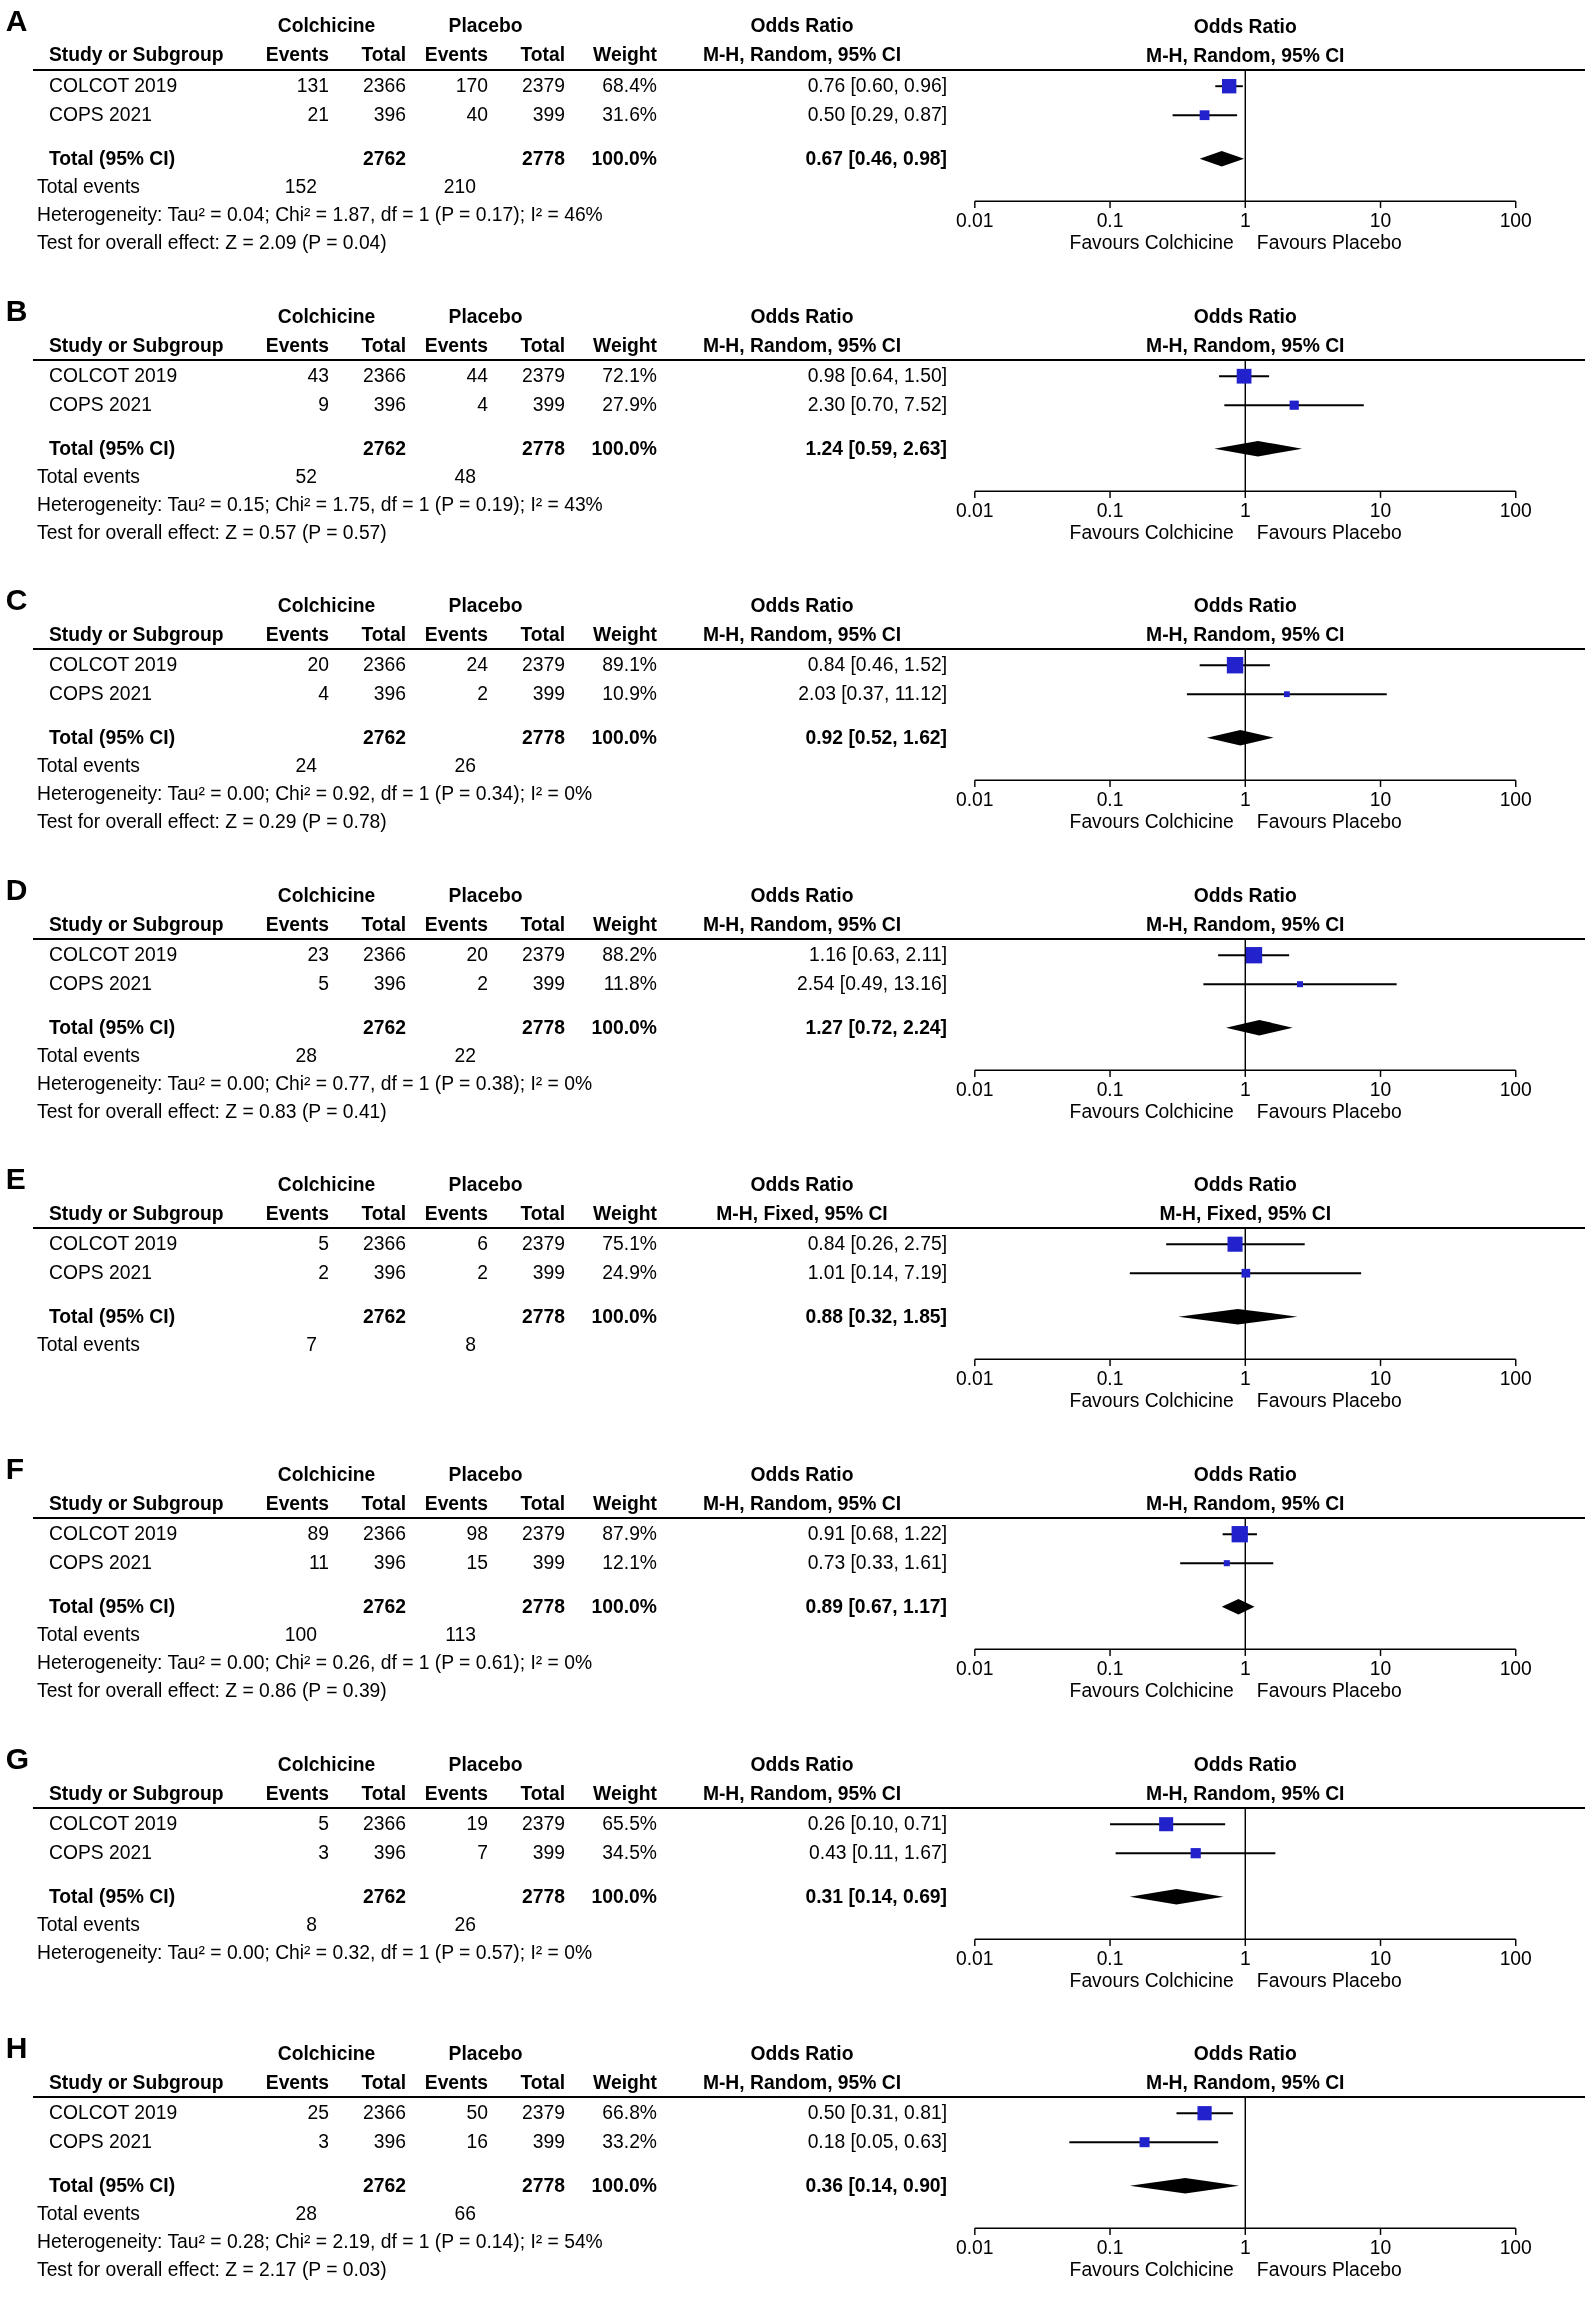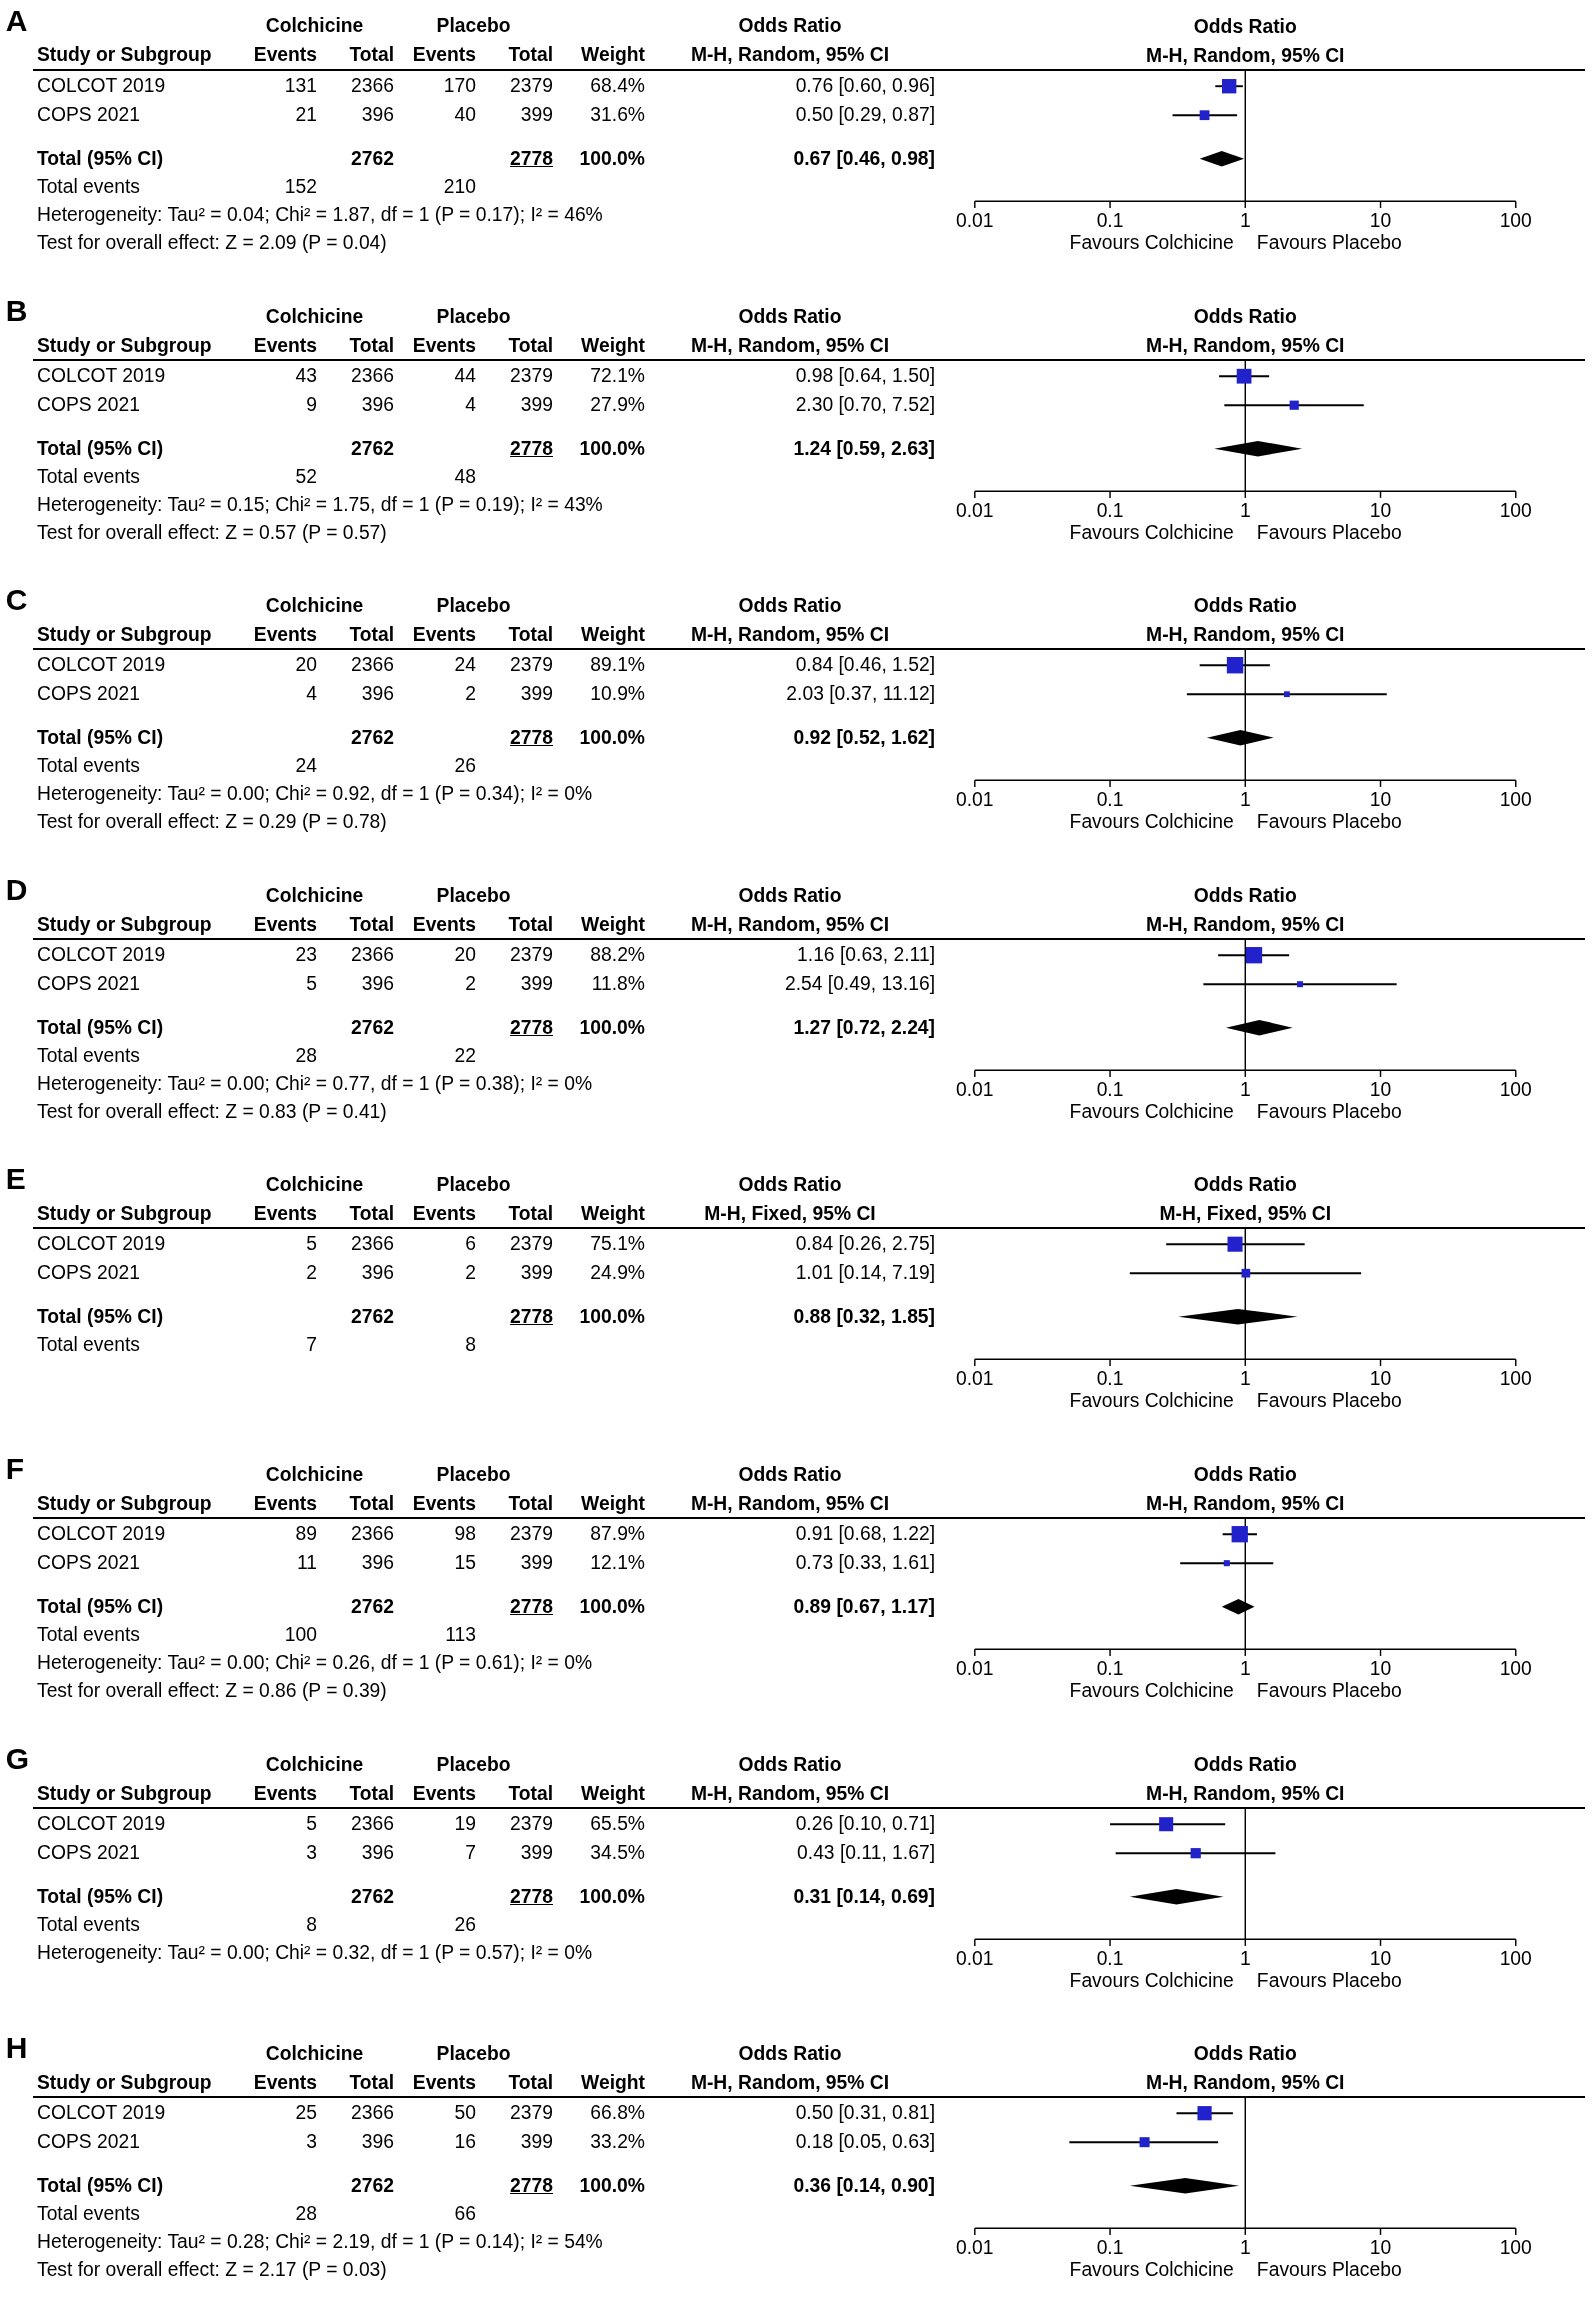--- a/index.html
+++ b/index.html
@@ -4,27 +4,27 @@
 <style>
   * { margin:0; padding:0; box-sizing:border-box; }
   html,body { background:#ffffff; }
   body { font-family:"Liberation Sans", sans-serif; color:#000; }
   #figure { position:relative; width:1594px; height:2321px; background:#fff; overflow:hidden; }
   .panel { position:absolute; left:0; width:1594px; height:290px; background:#fff; }
   .letter { position:absolute; left:5.8px; top:0px; font-size:30px; font-weight:bold; }
   .hrule { position:absolute; top:65px; left:33px; width:1552px; height:1.9px; background:#000; }
   .tbl { position:absolute; left:37px; top:7.7px; width:898px; font-size:19.3px; line-height:1.1; }
   .row { display:grid; grid-template-columns:198px 82px 77px 82px 77px 92px 290px; align-items:center; }
-  .h30 { height:29px; } .h29 { height:28px; }
+  .h30 { height:29px;margin-left:12px; } .h29 { height:28px; }
   .sp2 { height:1.9px; } .sp15 { height:14.5px; }
   .b { font-weight:bold; }
   .num { text-align:right; }
   .ctr { text-align:center; }
   .span23 { grid-column:2/4; } .span45 { grid-column:4/6; }
-  .col3 { grid-column:3; } .col5 { grid-column:5;text-decoration:underline; } .col7 { grid-column:7; }
+  .col3 { grid-column:3; } .col5 { grid-column:5; } .col7 { grid-column:7; }
   .full { grid-column:1/-1; white-space:nowrap; }
   svg.plot { position:absolute; left:941px; top:0; overflow:visible; }
   svg.plot text { font-family:"Liberation Sans", sans-serif; }
 </style>
 </head>
 <body>
 
 <div id="figure">
     <section class="panel" style="top: 3.9px;">
       <div class="letter">A</div>

